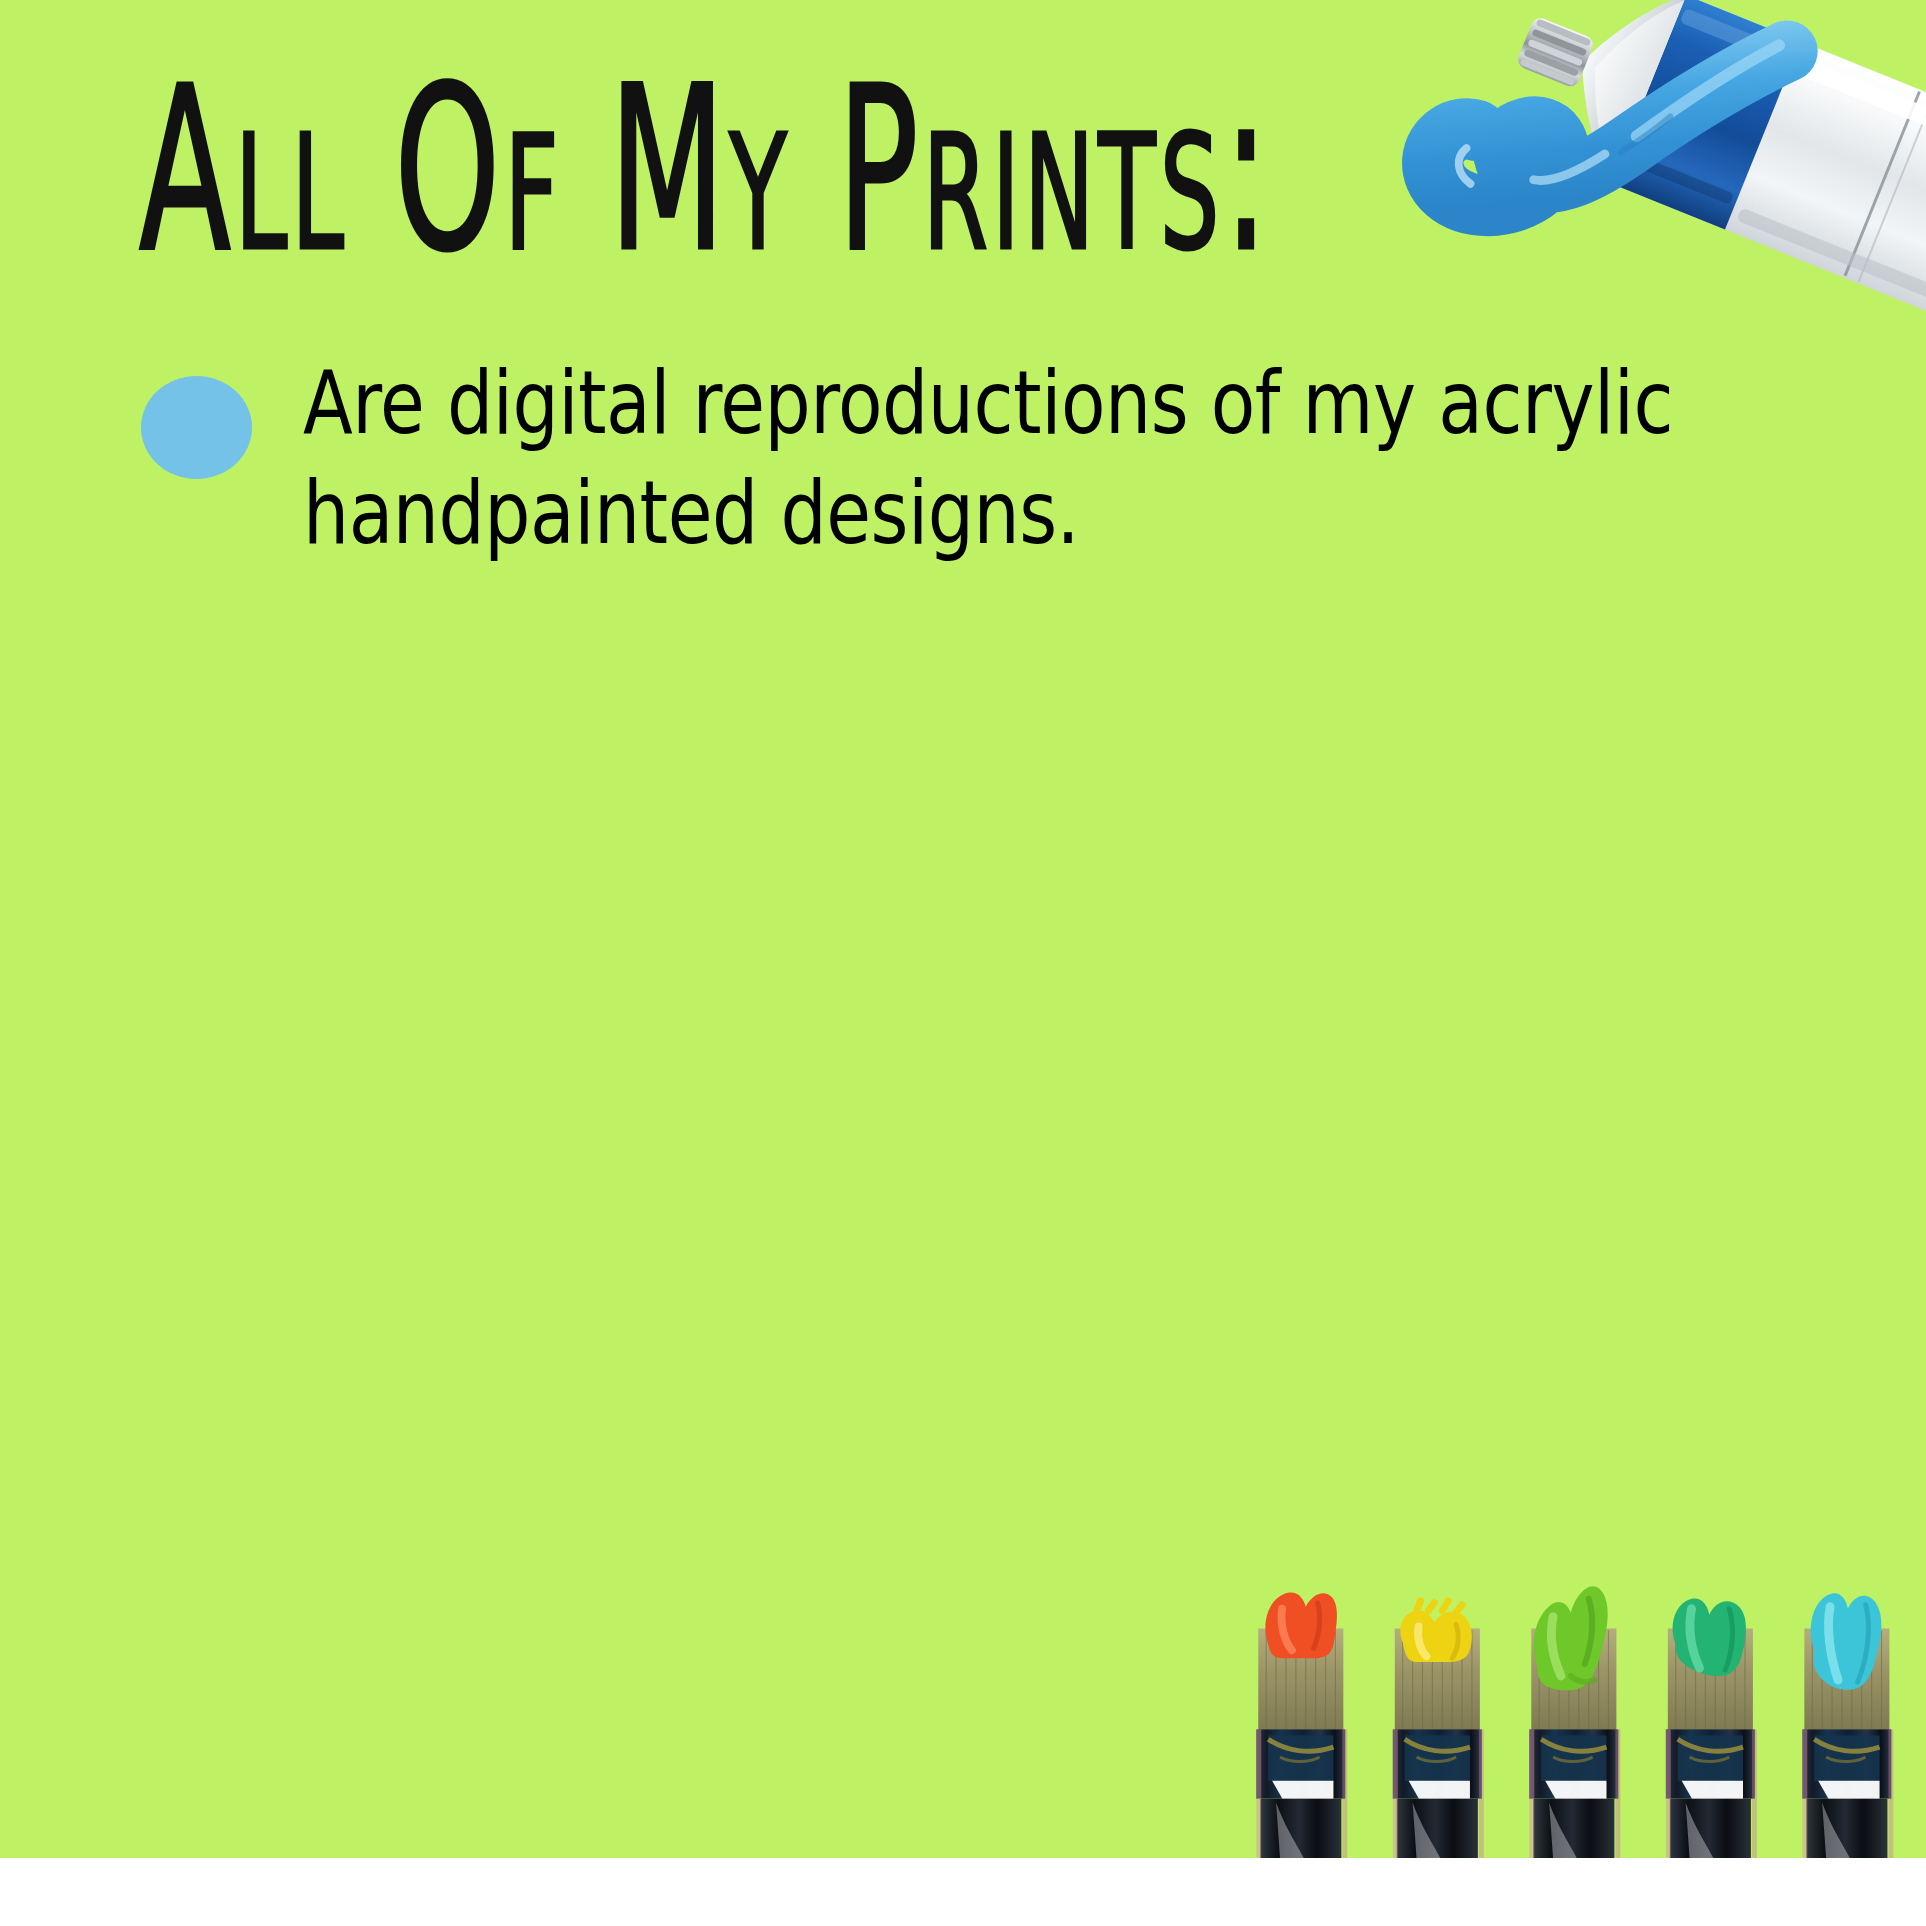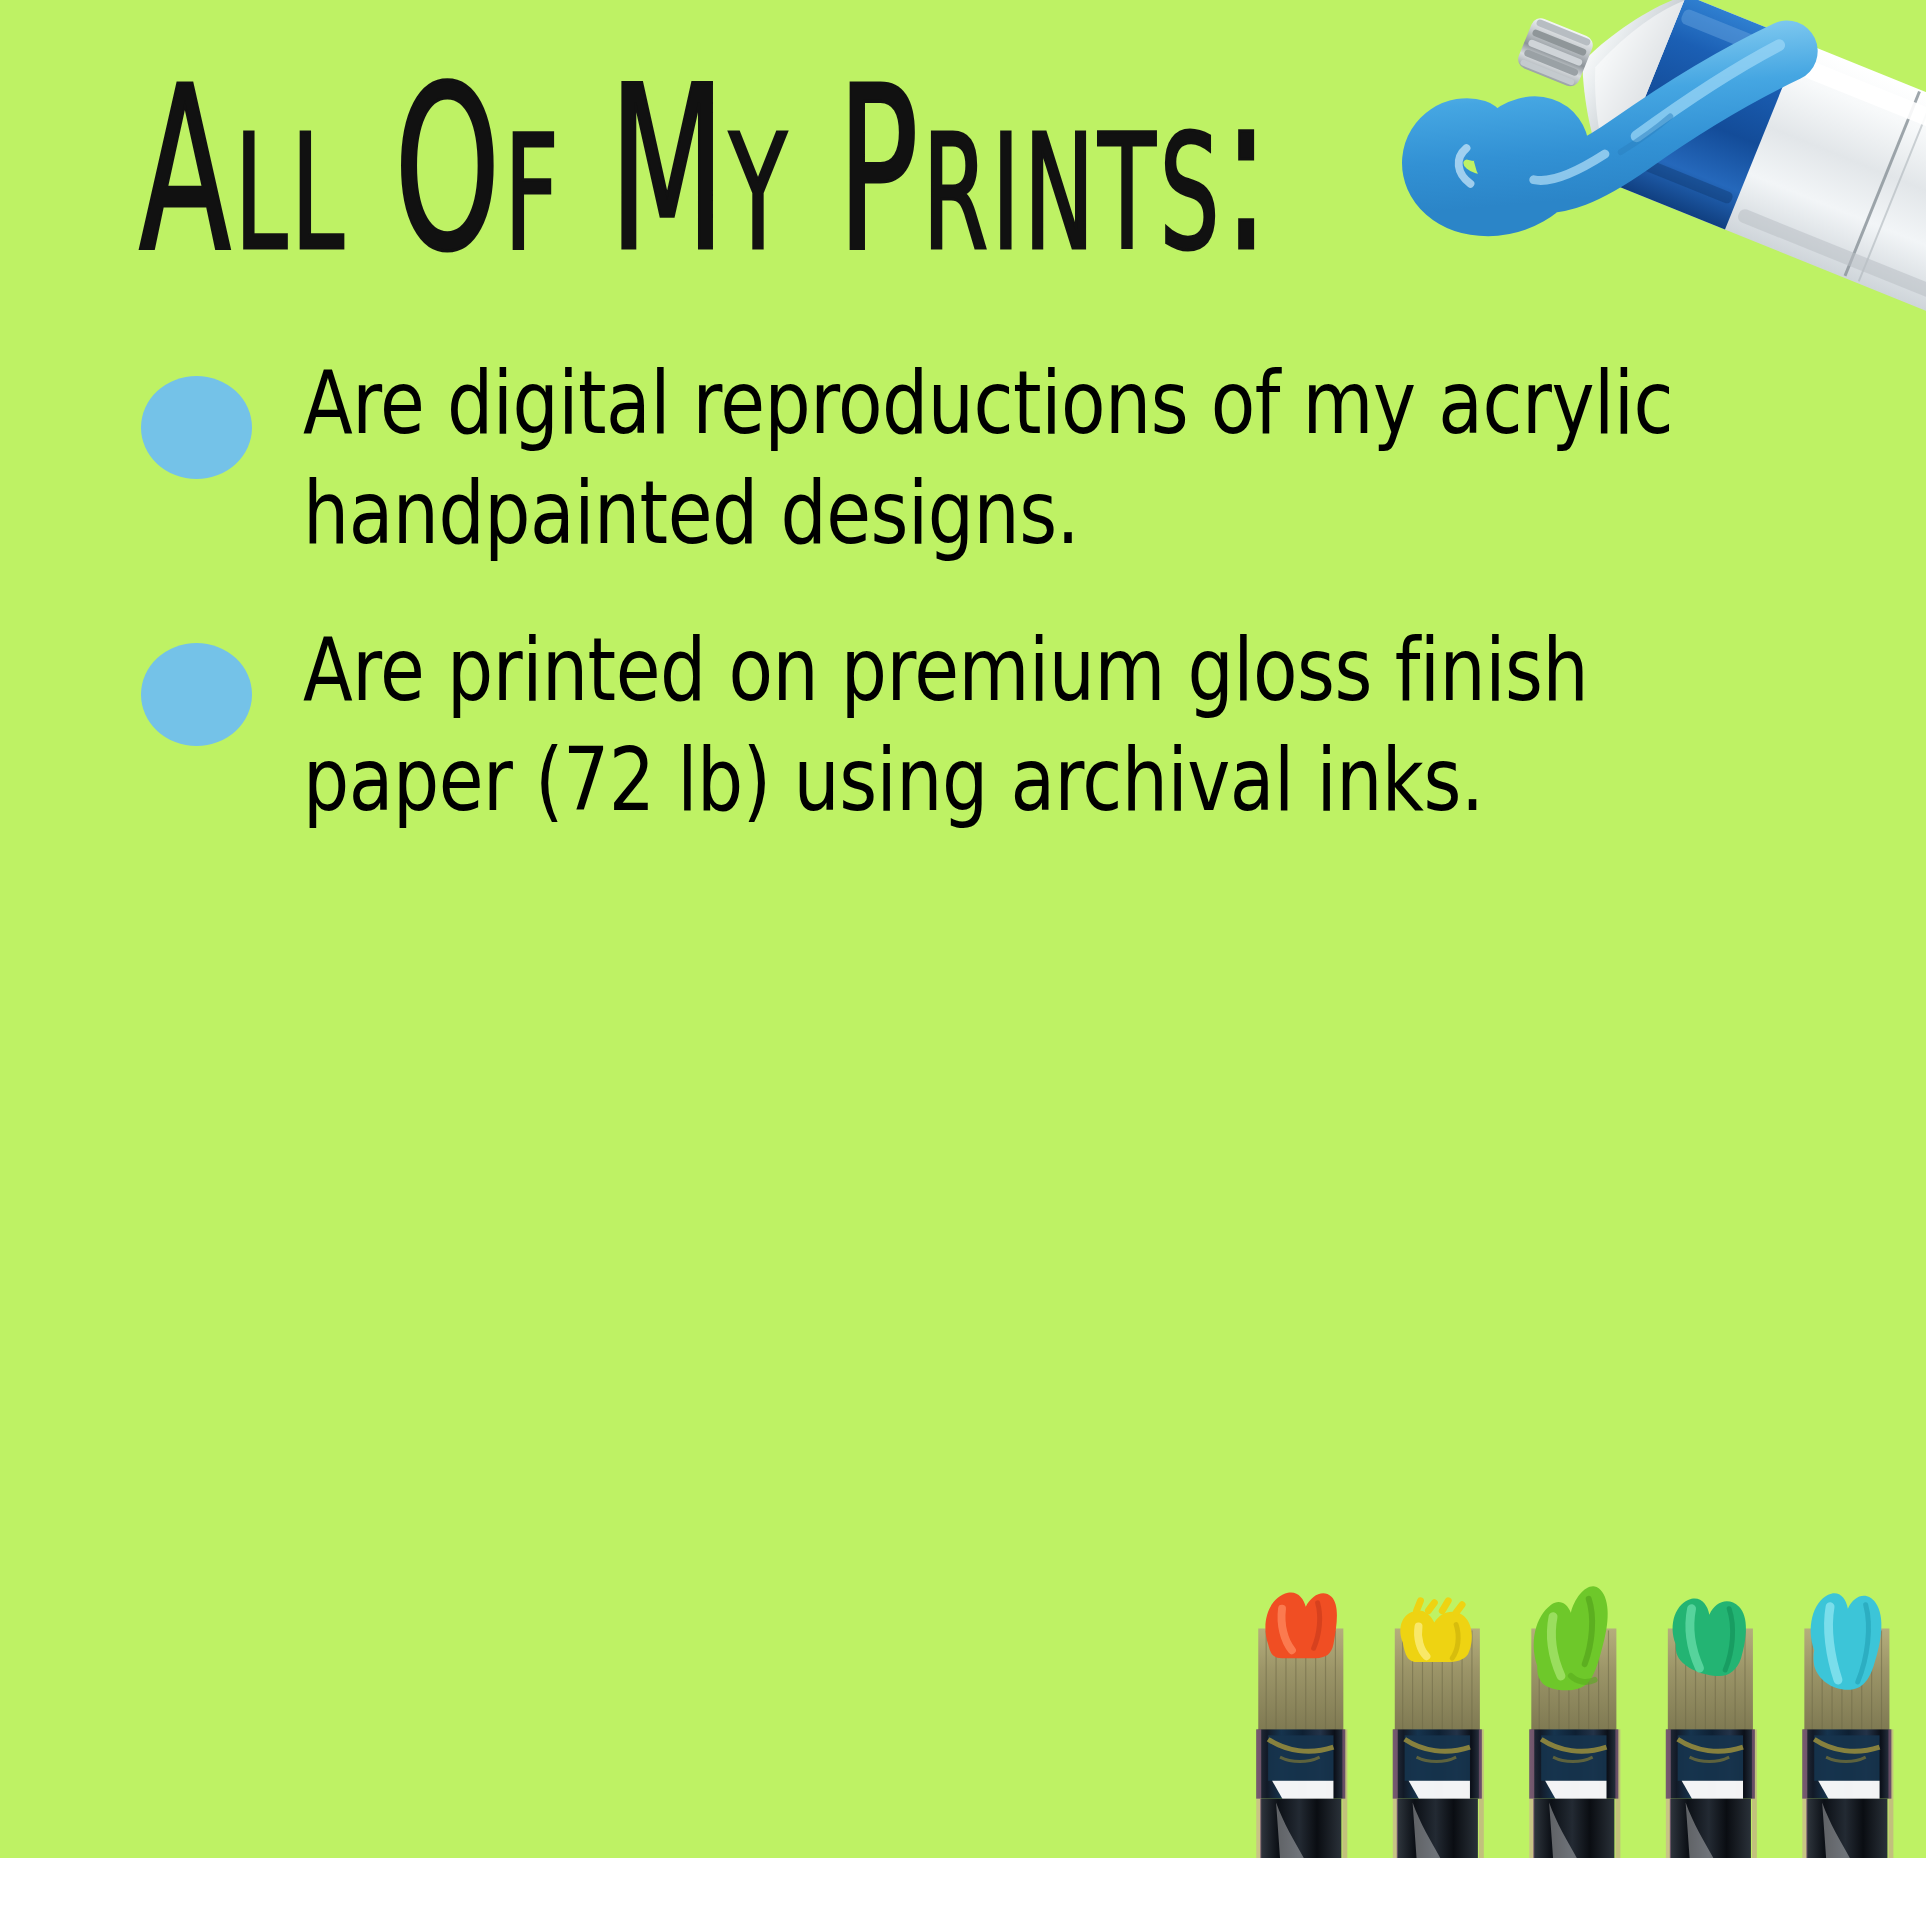--- a/index.html
+++ b/index.html
@@ -156,25 +156,20 @@
 
   <div class="list">
 
     <div class="row">
       <div class="bullet" style="background: rgb(116, 194, 232);"></div>
       <div class="rowtext">Are digital reproductions of my acrylic
 handpainted designs.</div>
     </div>
 
 
-    <div class="row">
-      <div class="bullet" style="background: rgb(116, 194, 232);"></div>
-      <div class="rowtext">Are printed on premium gloss finish
-paper (72 lb) using archival inks.</div>
-    </div>
 
 
   </div>
 
   <div class="brush-wrap">
     <svg viewBox="0 0 730 280" width="723" height="277" xmlns="http://www.w3.org/2000/svg">
       <defs>
         <linearGradient id="bristle" x1="0" y1="0" x2="0" y2="1">
           <stop offset="0%" stop-color="#b5ae7c"></stop>
           <stop offset="40%" stop-color="#9c9568"></stop>

